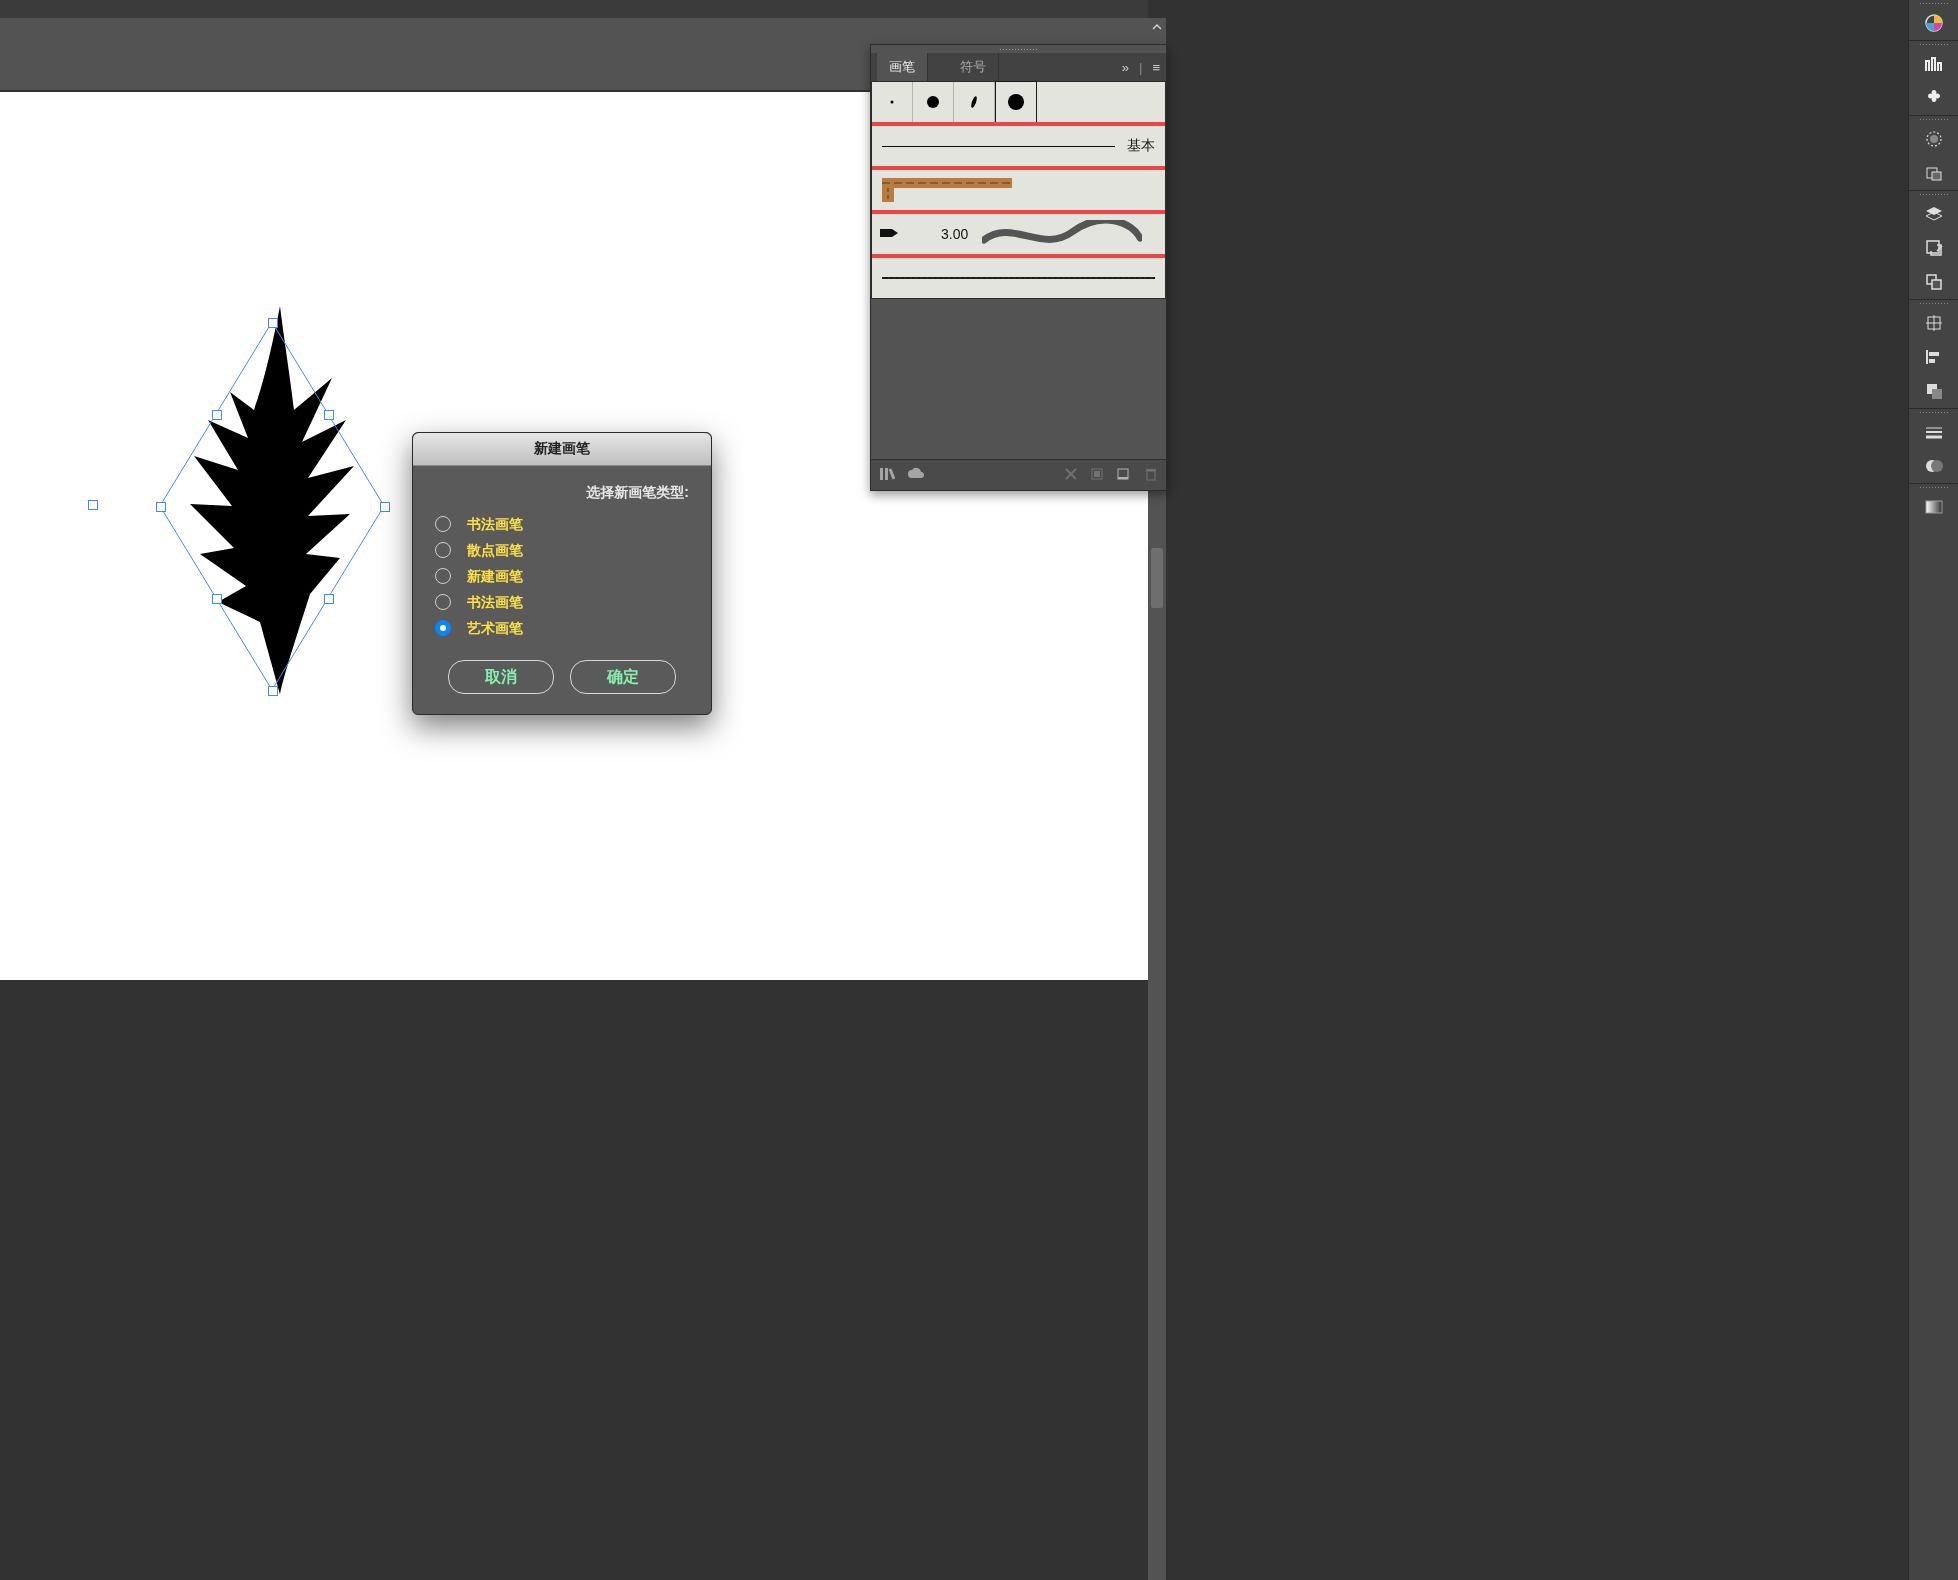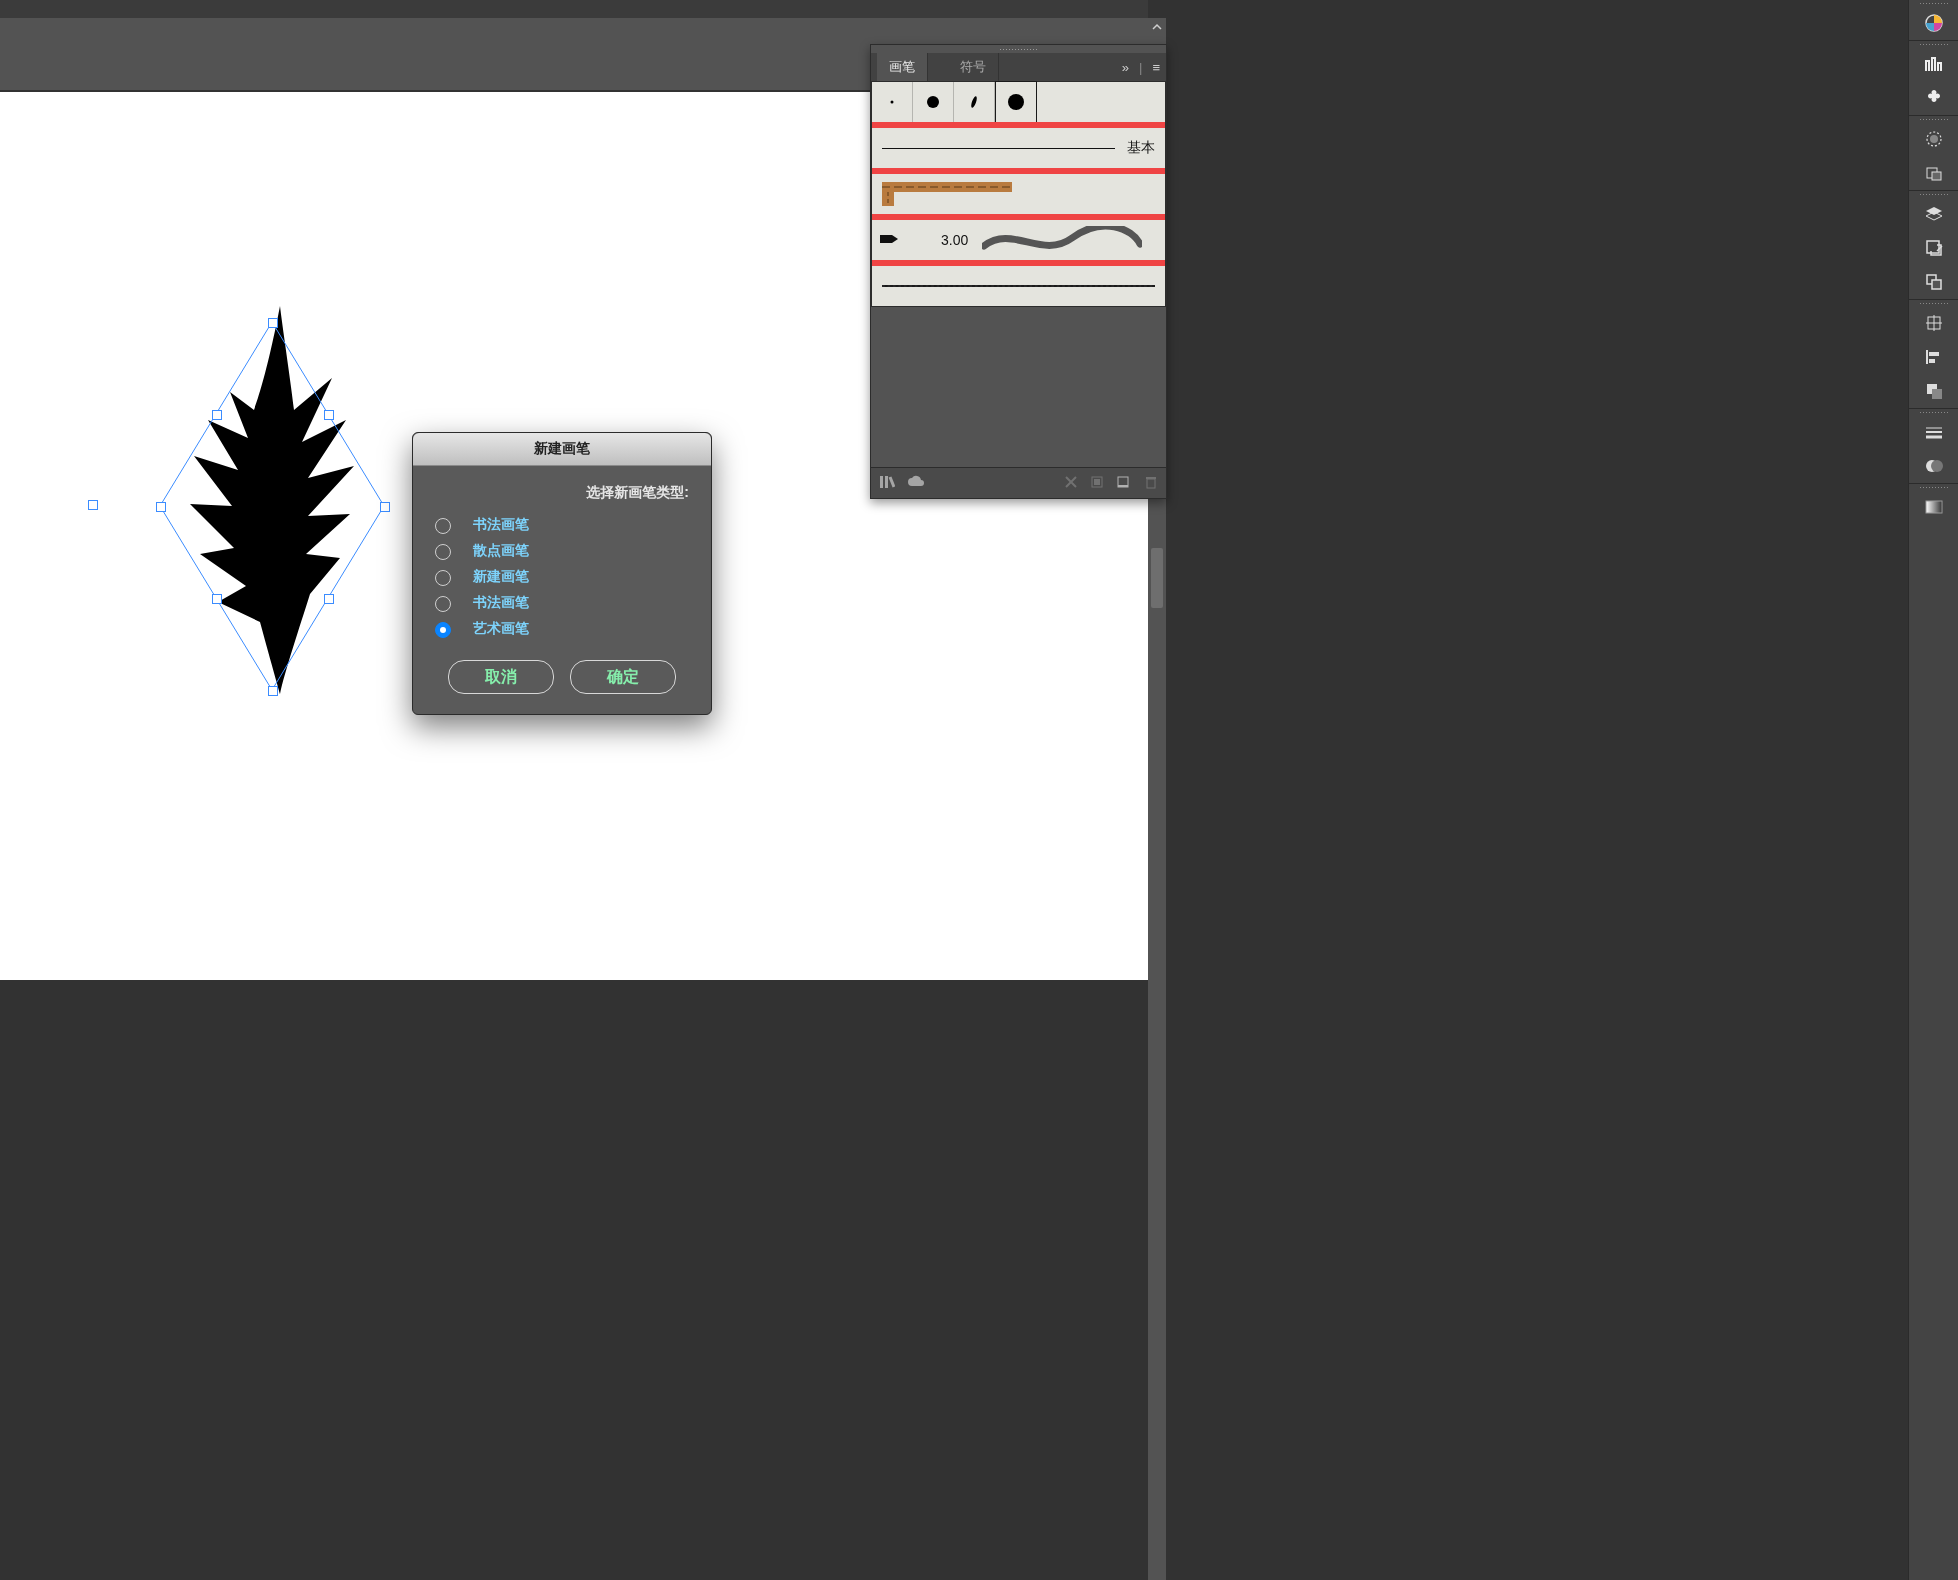--- a/index.html
+++ b/index.html
@@ -27,41 +27,41 @@
   .panel-tabs{height:28px;display:flex;align-items:stretch;background:#424242;padding-left:6px;position:relative;gap:20px;}
   .tab{padding:0 12px;display:flex;align-items:center;font-size:13px;color:#aaa;cursor:pointer;border-right:1px solid #333;}
   .tab.active{background:#535353;color:#e8e8e8;}
   .tab-actions{position:absolute;right:6px;top:0;height:28px;display:flex;align-items:center;gap:10px;}
   .tab-actions .glyph{color:#ccc;font-size:13px;cursor:pointer;}
   .brush-body{background:#e4e4de;border:1px solid #2c2c2c;margin:0;}
   .brush-swatch-row{display:flex;height:40px;}
   .swatch{flex:0 0 40px;height:40px;border-right:1px solid #b5b5b0;display:flex;align-items:center;justify-content:center;}
   .swatch:last-child{border-right:none;}
   .swatch.sel{background:#e4e4de;border:1px solid #1a1a1a;margin:-1px 0;}
-  .brush-row{height:40px;border-top:6px solid #ef4444;display:flex;align-items:center;padding:0 10px;position:relative;background:#e4e4de;}
+  .brush-row{height:40px;border-top:4px solid #ef4444;display:flex;align-items:center;padding:0 10px;position:relative;background:#e4e4de;}
   .brush-row .label{position:absolute;right:10px;color:#111;font-size:14px;}
   .brush-row .left-num{position:absolute;left:36px;color:#111;font-size:14px;margin-left:33px;}
   .brush-row .mini-icon{position:absolute;left:8px;}
   .brush-line{position:absolute;left:10px;right:54px;top:50%;height:0;border-top:2px solid #111;}
   .brush-line.thin{border-top-width:1px;}
   .brush-wave{position:absolute;right:10px;left:110px;top:6px;height:28px;}
   .panel-gap{height:160px;background:#535353;}
   .panel-footer{height:30px;background:#4a4a4a;border-top:1px solid #2c2c2c;display:flex;align-items:center;padding:0 8px;gap:12px;}
   .panel-footer .spacer{flex:1;}
   .panel-footer .ficon{opacity:.7;cursor:pointer;}
   .panel-footer .ficon.dim{opacity:.35;cursor:default;}
   .handle{position:absolute;width:8px;height:8px;background:#fff;border:1px solid #3b8cff;}
   
   .dialog{position:absolute;left:412px;top:432px;width:298px;background:#5a5a5a;border:1px solid #2b2b2b;border-radius:6px;box-shadow:0 12px 30px rgba(0,0,0,.5);font-weight:bold;}
   .dialog-title{height:32px;border-radius:6px 6px 0 0;
     background:linear-gradient(#e6e6e6,#bfbfbf);border-bottom:1px solid #8a8a8a;
     display:flex;align-items:center;justify-content:center;color:#222;font-size:14px;}
   .dialog-body{padding:18px 22px 20px 22px;}
   .dialog-body .prompt{color:#e6e6e6;margin-bottom:14px;font-size:14px;text-align:right;}
-  .radio-row{display:flex;align-items:flex-end;gap:22px;margin:8px 0;cursor:pointer;color:#7dd3fc;font-size:14px;}
+  .radio-row{display:flex;align-items:flex-start;gap:16px;margin:8px 0;cursor:pointer;color:#fde047;font-size:14px;}
   .radio{width:14px;height:14px;border-radius:50%;border:1.5px solid #cfcfcf;display:inline-flex;align-items:center;justify-content:center;flex:0 0 14px;}
   .radio.checked{border-color:#0a84ff;background:#0a84ff;}
   .radio.checked::after{content:"";width:6px;height:6px;border-radius:50%;background:#fff;}
   .dialog-buttons{display:flex;gap:16px;justify-content:center;margin-top:22px;}
   .pill{min-width:104px;height:32px;border:1.5px solid #d8d8d8;border-radius:16px;display:flex;align-items:center;justify-content:center;color:#86efac;font-size:16px;cursor:pointer;background:transparent;}
 </style>
 </head>
 <body>
 
 <div class="top-strip"></div>

